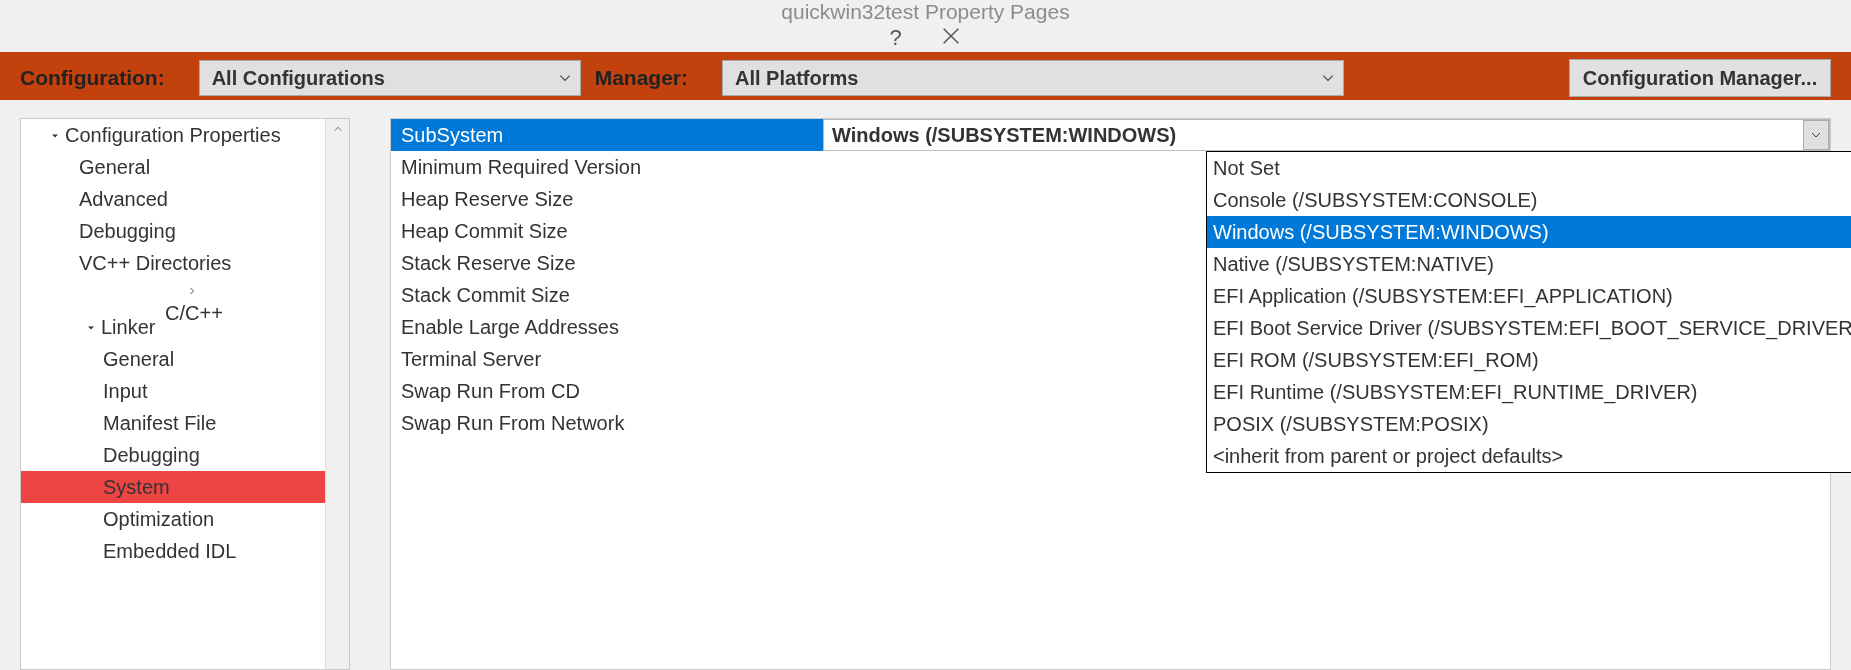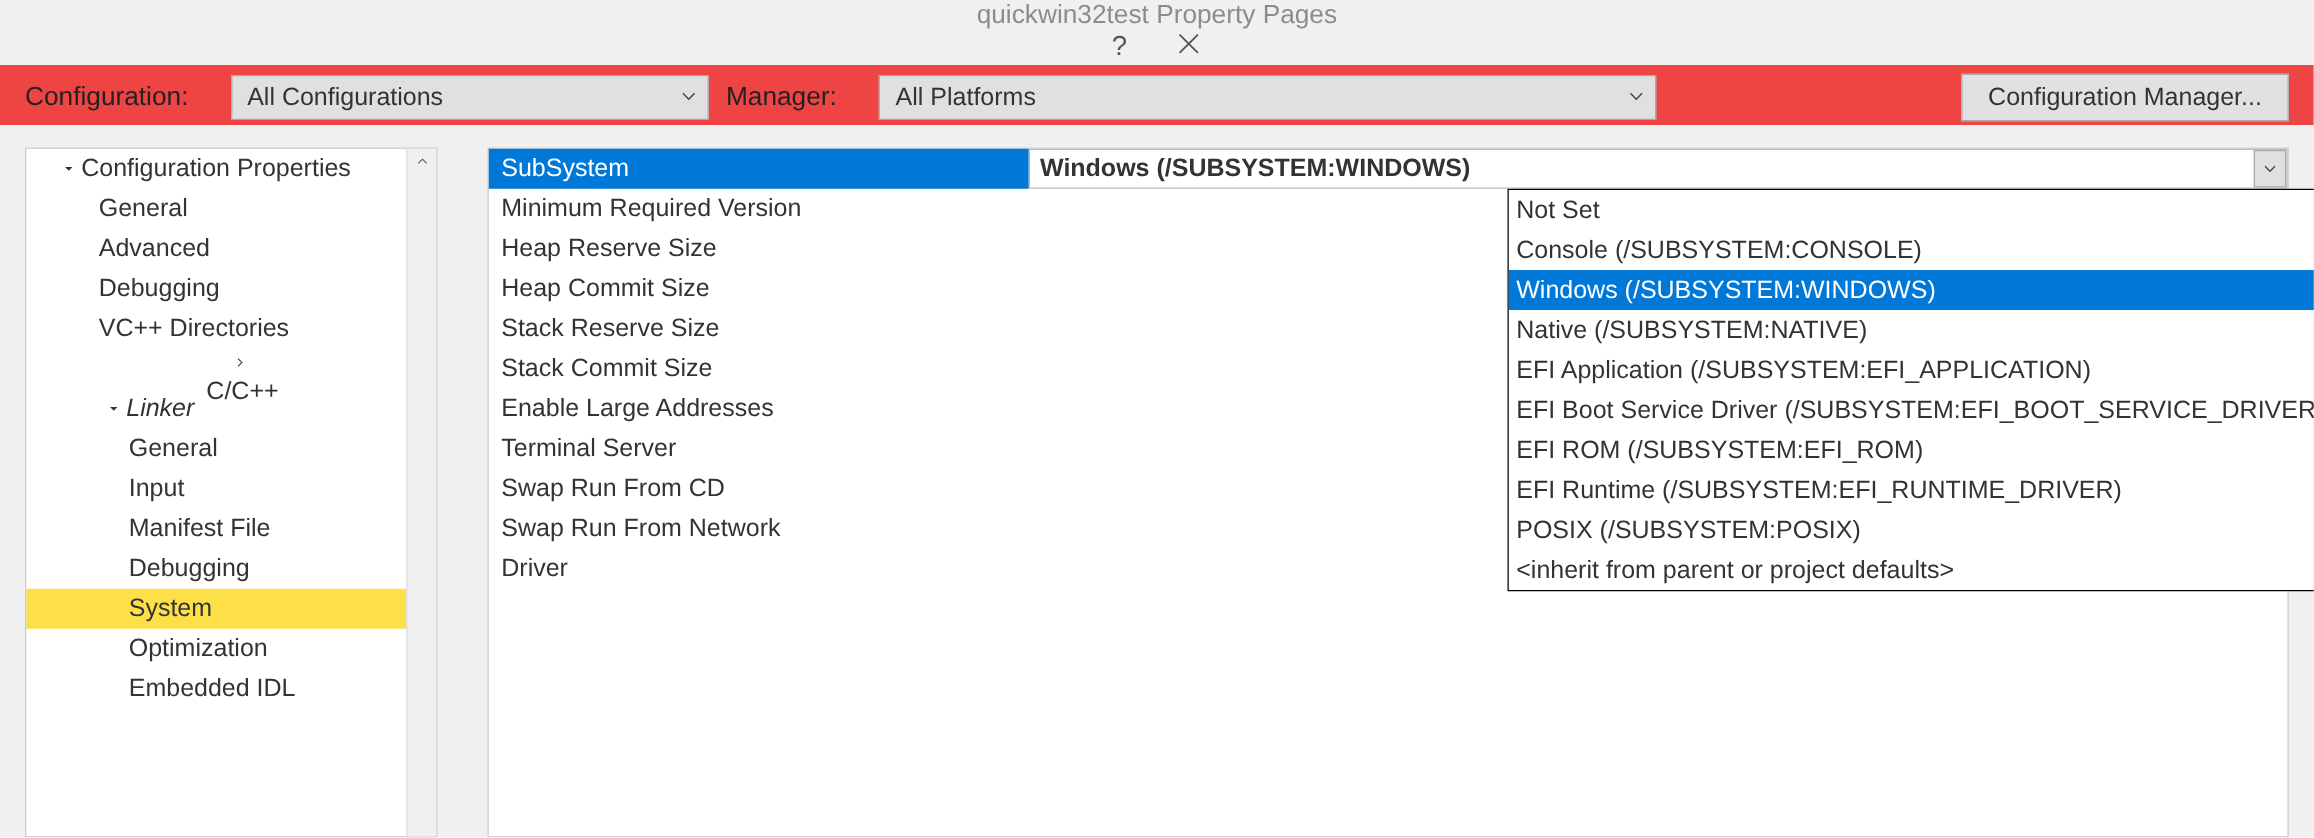--- a/index.html
+++ b/index.html
@@ -3,34 +3,34 @@
 <meta charset="utf-8">
 <style>
   * { box-sizing: border-box; margin: 0; padding: 0; font-family: "Segoe UI", Tahoma, sans-serif; }
   body { width: 1851px; height: 670px; background: #f0f0f0; overflow: hidden; font-size: 20px; color: #333; }
   .titlebar { height: 52px; display: flex; align-items: center; padding: 0 14px; color: #8c8c8c; font-size: 21px; flex-direction: column; }
   .titlebar-title { flex: 1; color: #8c8c8c; }
   .titlebar-actions { display: flex; gap: 38px; color: #555; }
   .titlebar-actions span { cursor: pointer; }
   .help-icon { font-size: 22px; }
   .close-icon svg { width: 22px; height: 22px; }
-  .toolbar { height: 48px; display: flex; align-items: center; padding: 14px 20px 10px 20px; gap: 14px; background: #ef4444; }
+  .toolbar { height: 48px; display: flex; align-items: center; padding: 14px 20px 10px 20px; gap: 14px; background: #c2410c; font-weight: bold; }
   .toolbar-lbl { font-size: 21px; color: #222; }
   .combo { display: flex; align-items: center; justify-content: space-between; background: #e0e0e0; border: 1px solid #a9a9a9; height: 36px; padding: 0 8px 0 12px; font-size: 20px; cursor: pointer; margin-left: 20px; }
   .combo-config { width: 382px; }
   .combo-plat   { width: 622px; }
   .chev { margin-left: 8px; }
   .chev svg { width: 14px; height: 14px; }
   .cfg-btn { margin-left: auto; height: 38px; width: 262px; text-align: center; background: #e1e1e1; border: 1px solid #a9a9a9; font-size: 20px; display:flex; align-items:center; justify-content:center; cursor:pointer; }
   .content { display: flex; padding: 18px 20px 0 20px; gap: 40px; height: calc(100% - 100px); }
   
   .tree-wrap { width: 330px; background: #fff; border: 1px solid #c9c9c9; position: relative; }
   .tree { position:absolute; left:0; top:0; bottom:0; right:24px; overflow:hidden; }
   .tree-row { height: 32px; display:flex; align-items:center; font-size:20px; padding-left: 12px; white-space: nowrap; cursor:pointer; }
-  .tree-row.selected { background: #fde047; }
+  .tree-row.selected { background: #ef4444; }
   .ind-1 { padding-left: 28px; }
   .ind-2 { padding-left: 58px; }
   .ind-3 { padding-left: 82px; }
   .tree-arrow { width: 16px; display:inline-block; }
   .tree-arrow svg { width:12px; height:12px; }
   .tree-scroll { position:absolute; right:0; top:0; bottom:0; width:24px; background:#f0f0f0; border-left:1px solid #dcdcdc; display:flex; flex-direction:column; align-items:center; }
   .tree-scroll .arrow { font-size:12px; padding:4px 0; color:#555; cursor:pointer; }
   
   .grid { flex:1; background:#fff; border:1px solid #c9c9c9; position:relative; }
   .grid-row { height: 32px; display:flex; border-bottom:0; font-size:20px; }
@@ -105,21 +105,21 @@
         </div>
         <div class="tree-row ind-2">
           <span>VC++ Directories</span>
         </div>
         <div class="tree-row" style="padding-left: 42px; flex-direction: column;">
           <span class="tree-arrow"><svg viewBox="0 0 24 24">
               <path d="M9 6 L15 12 L9 18" stroke="#555" stroke-width="2" fill="none"></path>
             </svg></span>
           <span>C/C++</span>
         </div>
-        <div class="tree-row" style="padding-left: 64px; font-style: italic;">
+        <div class="tree-row" style="padding-left: 64px;">
           <span class="tree-arrow"><svg viewBox="0 0 24 24">
               <path d="M6 9 L12 15 L18 9 Z" fill="#333"></path>
             </svg></span>
           <span>Linker</span>
         </div>
         <div class="tree-row ind-3">
           <span>General</span>
         </div>
         <div class="tree-row ind-3">
           <span>Input</span>
@@ -189,21 +189,20 @@
         </div>
         <div class="grid-row">
           <div class="gcell-name">Swap Run From CD</div>
           <div class="gcell-val"></div>
         </div>
         <div class="grid-row">
           <div class="gcell-name">Swap Run From Network</div>
           <div class="gcell-val"></div>
         </div>
         <div class="grid-row">
-          <div class="gcell-name">Driver</div>
           <div class="gcell-val"></div>
         </div>
       </div>
     <div class="dd-list" id="dd-list">
         <div class="dd-item">Not Set</div>
         <div class="dd-item">Console (/SUBSYSTEM:CONSOLE)</div>
         <div class="dd-item hl">Windows (/SUBSYSTEM:WINDOWS)</div>
         <div class="dd-item">Native (/SUBSYSTEM:NATIVE)</div>
         <div class="dd-item">EFI Application (/SUBSYSTEM:EFI_APPLICATION)</div>
         <div class="dd-item">EFI Boot Service Driver (/SUBSYSTEM:EFI_BOOT_SERVICE_DRIVER)</div>

